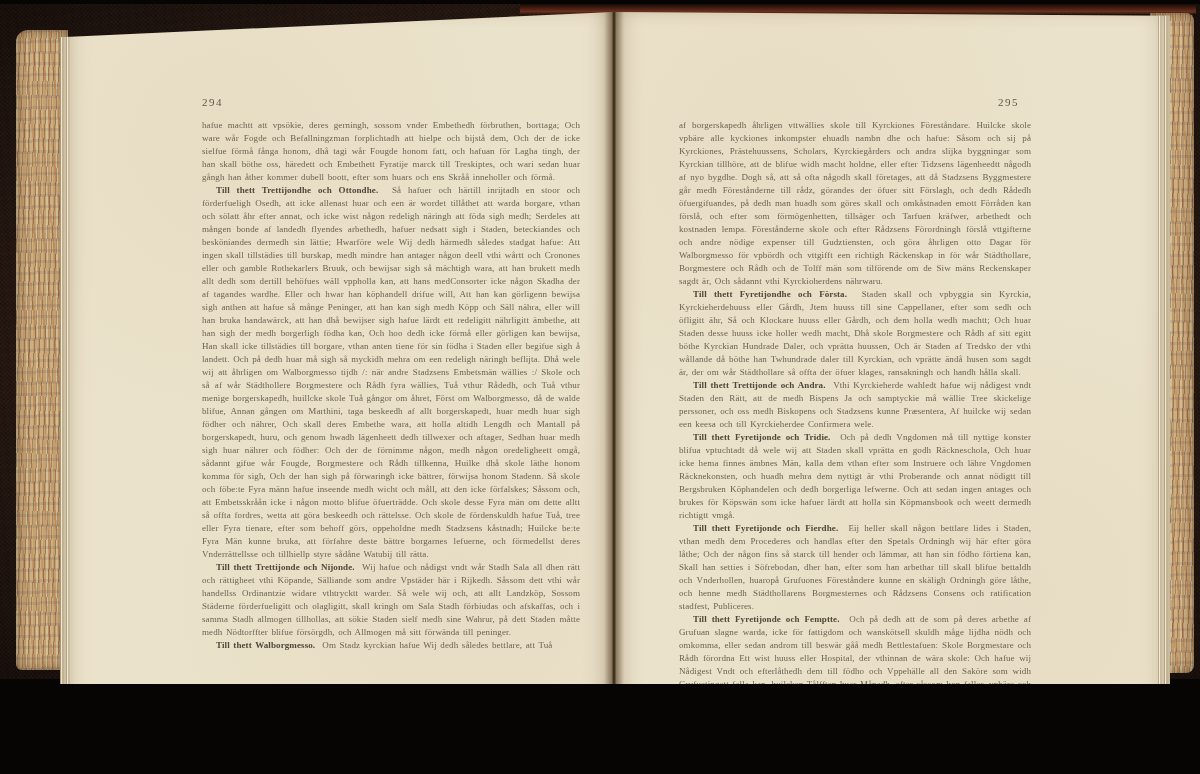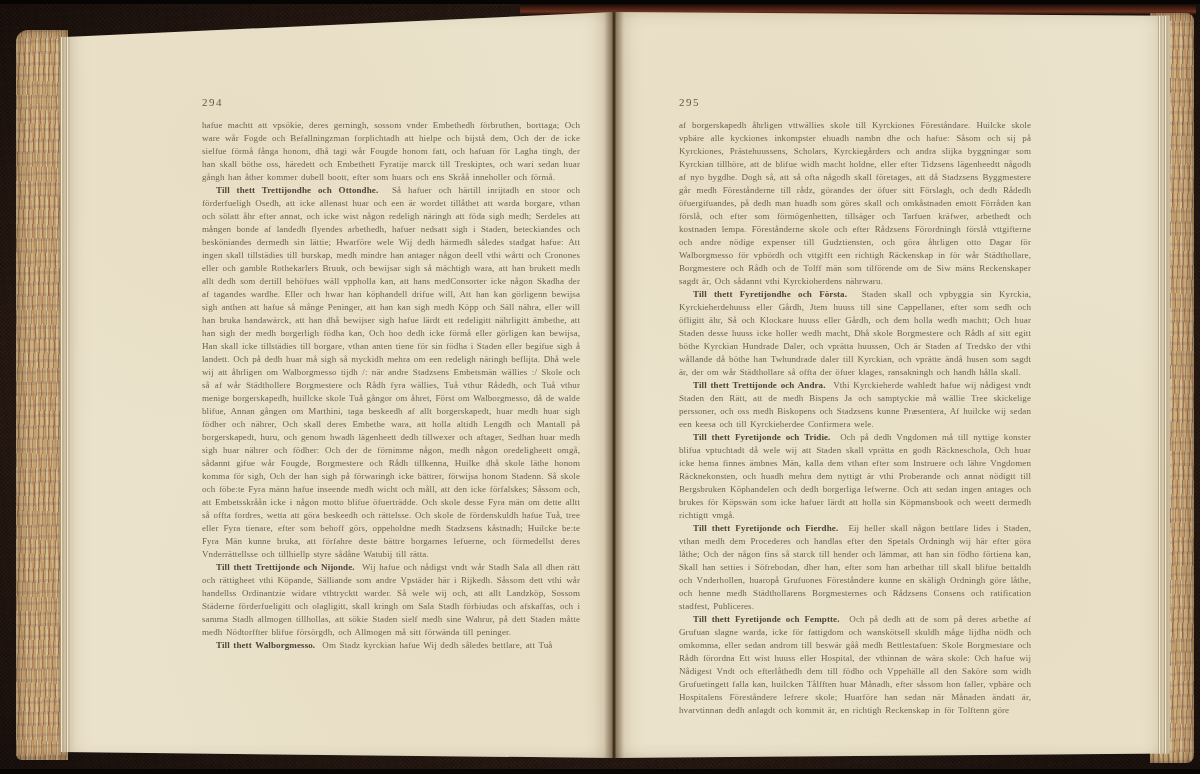--- a/index.html
+++ b/index.html
@@ -1,16 +1,16 @@
 <!DOCTYPE html>
 <html><head>
 <meta charset="utf-8">
 <style>
   html,body{margin:0;padding:0;background:#070504;}
-  .screen{position:relative;width:1200px;height:774px;background:#070504;overflow:hidden;
+  .screen{position:relative;width:1200px;height:684px;background:#070504;overflow:hidden;
           font-family:"Liberation Serif","DejaVu Serif",serif;}
   .cover{position:absolute;left:0;top:4px;right:0;bottom:5px;background-color:#33211a;
          background-image:
            radial-gradient(ellipse at 50% 50%, rgba(95,60,38,.28), rgba(0,0,0,.55)),
            repeating-linear-gradient(42deg, rgba(0,0,0,.22) 0 1px, transparent 1px 3px),
            repeating-linear-gradient(-48deg, rgba(150,92,55,.13) 0 1px, transparent 1px 3px);}
   .cover-top-edge{position:absolute;left:520px;top:4px;width:676px;height:10px;
          background:linear-gradient(180deg,#150a06 0%,#6a2f1d 75%,#3a1a10 100%);}
   .edge-marble{position:absolute;background-color:#c9a878;
          background-image:
@@ -36,21 +36,21 @@
                  rgba(180,155,115,.32) 2px 4px, rgba(235,226,203,0) 4px 6px);}
   .page.left .edge-stack{left:0;}
   .page.right .edge-stack{right:0;}
   .gutter{position:absolute;left:604px;top:12px;width:20px;height:746px;pointer-events:none;
       background:linear-gradient(90deg, rgba(70,50,25,0) 0%, rgba(70,50,25,.45) 38%, #2e1f0c 50%,
                  rgba(70,50,25,.45) 62%, rgba(70,50,25,0) 100%);}
   .content{position:absolute;}
   .page.left .content{left:142px;top:84px;width:378px;}
   .page.right .content{left:66px;top:84px;width:352px;}
   .pagenum{font-size:11px;color:#5f584a;letter-spacing:1.5px;margin-bottom:11px;}
-  .page.right .pagenum{padding-right:12px;}
+  .page.right .pagenum{text-align:right;padding-right:12px;}
   .text{font-size:9px;line-height:13px;color:#6b6353;text-align:justify;
         word-spacing:1.2px;letter-spacing:.1px;}
   .para{margin:0;text-indent:14px;}
   .para.no-indent{text-indent:0;}
   .head{font-weight:bold;color:#4f483a;font-family:Liberation Serif, serif;}
   .head:not(:empty)::after{content:"\00a0\00a0";}
 </style>
 </head>
 <body>
 

